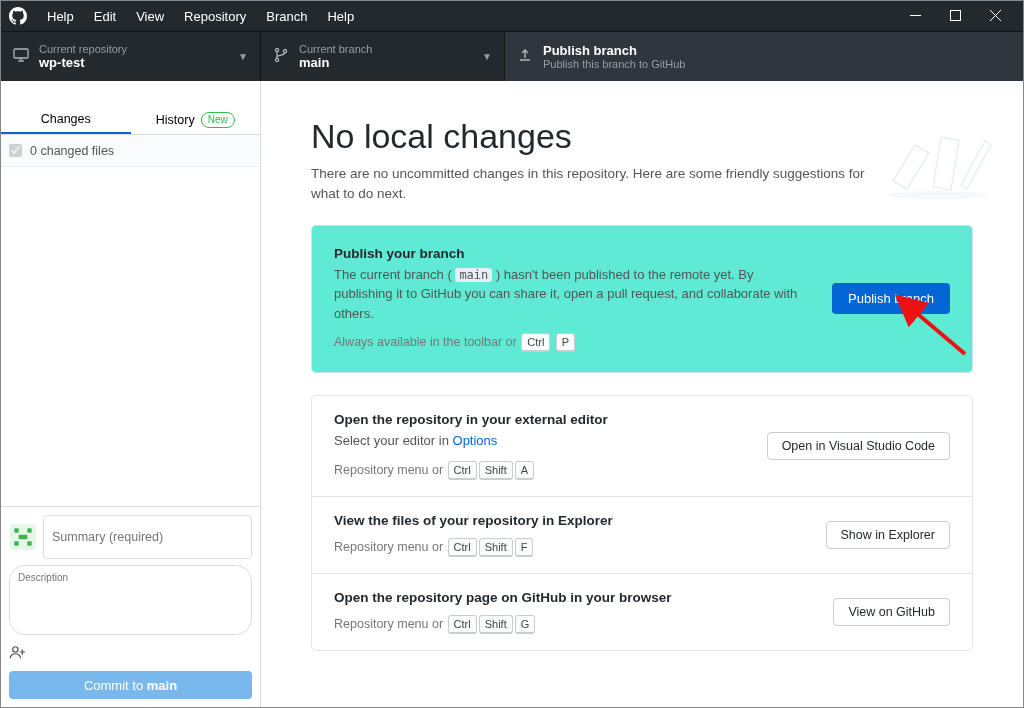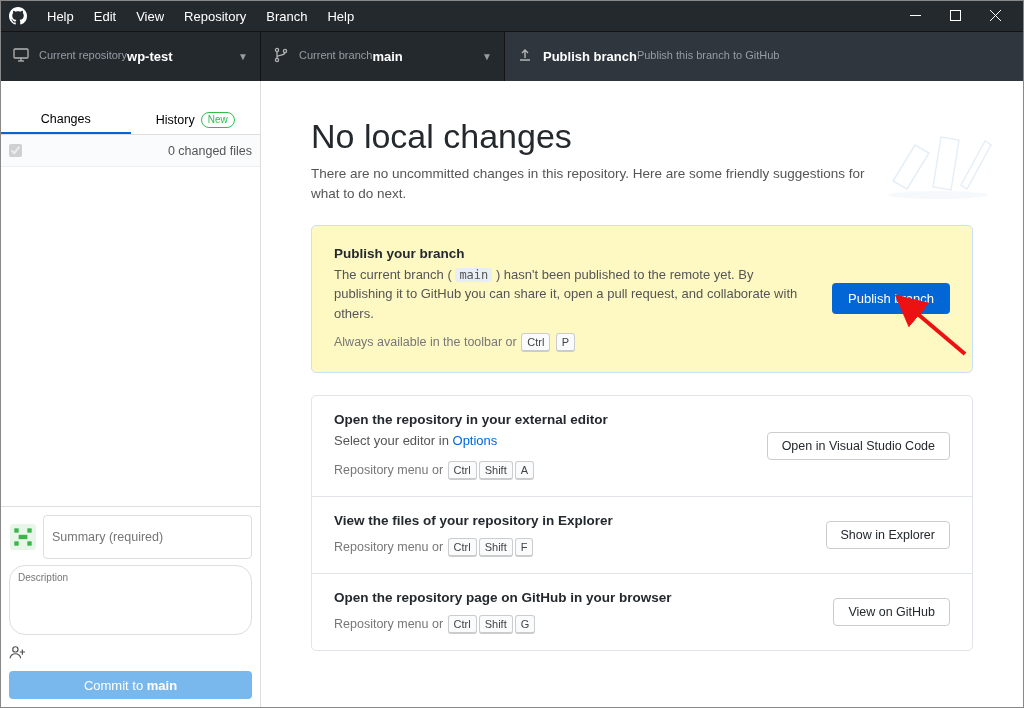--- a/index.html
+++ b/index.html
@@ -8,47 +8,47 @@
 .menubar .logo { margin-right: 10px; display:flex; align-items:center;}
 .menubar .menu-item { padding: 0 10px; cursor: pointer; }
 .menubar .spacer { flex: 1; }
 .menubar .win-btn { width: 40px; text-align: center; cursor: pointer; font-size: 14px; }
 .toolbar { background: #24292e; color: #fff; height: 50px; display: flex; border-top: 1px solid #141414; }
 .toolbar .tb-section { display: flex; align-items: center; padding: 0 12px; border-right: 1px solid #141414; cursor: pointer; position: relative; }
 .tb-section.repo { width: 260px; }
 .tb-section.branch { width: 244px; }
 .tb-section.publish { flex: 1; background: #2f363d; border-right: none; }
 .tb-section .icon { margin-right: 10px; opacity: .85; }
-.tb-section .labels { display: flex; flex-direction: row; }
+.tb-section .labels { display: flex; flex-direction: column; }
 .tb-section .small { font-size: 11px; color: #959da5; }
 .tb-section .big { font-size: 13px; font-weight: 600; }
 .tb-section .caret { position: absolute; right: 12px; color: #959da5; font-size: 10px; }
 .body { flex: 1; display: flex; overflow: hidden; }
 .sidebar { width: 260px; border-right: 1px solid #ddd; display: flex; flex-direction: column; background: #fff; }
 .tabs { display: flex; height: 30px; border-bottom: 1px solid #ddd; font-size: 12.5px; margin-top: 24px; }
 .tabs .tab { flex: 1; display: flex; align-items: center; justify-content: center; cursor: pointer; gap: 6px; }
 .tabs .tab.active { border-bottom: 2px solid #0366d6; color: #000; }
 .tabs .badge { border: 1px solid #2cbe4e; color: #2cbe4e; border-radius: 8px; font-size: 10px; padding: 0 6px; line-height: 14px; }
 .changes-header { height: 32px; display: flex; align-items: center; padding: 0 8px; border-bottom: 1px solid #eee; font-size: 12.5px; background: #fafbfc; }
 .changes-header input[type=checkbox] { margin-right: 8px; }
-.changes-header .count { flex: 1; text-align: right; color: #555; }
+.changes-header .count { flex: 1; text-align: left; color: #555; }
 .sidebar .filler { flex: 1; }
 .commit-area { border-top: 1px solid #ddd; padding: 8px; }
 .summary-row { display: flex; gap: 6px; margin-bottom: 6px; align-items: center; }
 .avatar { width: 28px; height: 28px; display:flex; align-items:center; justify-content:center;}
 .summary-row input { flex: 1; height: 44px; border: 1px solid #ddd; border-radius: 4px; padding: 0 8px; font-size: 12.5px; }
 .commit-area textarea { width: 100%; height: 70px; border: 1px solid #ddd; border-radius: 16px; padding: 6px 8px; font-size: 10px; resize: none; color:#555;}
 .co-author { margin: 6px 0 8px 0; color: #555; }
 .commit-btn { width: 100%; height: 28px; border: none; border-radius: 4px; background: #79b8ec; color: #fff; font-size: 13px; cursor: pointer; }
 .commit-btn b { font-weight: 700; }
 .main { flex: 1; overflow-y: auto; padding: 36px 50px 20px 50px; position: relative; }
 .main h1 { font-weight: 300; font-size: 34px; color: #24292e; margin-bottom: 8px; }
 .main .subtitle { font-size: 13.5px; color: #555; max-width: 560px; line-height: 1.5; }
 .card { border: 1px solid #d9e7f5; border-radius: 5px; padding: 20px 22px; margin-top: 20px; display: flex; align-items: center; gap: 20px; }
-.card.blue { background: #fef9c3; border-color:#c8e1ff;}
+.card.blue { background: #5eead4; border-color:#c8e1ff;}
 .card .left { flex: 1; }
 .card .card-title { font-size: 13.5px; font-weight: 600; color: #24292e; margin-bottom: 4px; }
 .card .card-desc { font-size: 13px; color: #555; line-height: 1.5; }
 .card .card-desc .mono { font-family: ui-monospace, SFMono-Regular, Consolas, monospace; background: #e7eef6; padding: 0 4px; border-radius: 3px; font-size:12px;}
 .card a { color: #0366d6; text-decoration: none; }
 .card .shortcut-row { font-size: 12.5px; color: #777; margin-top: 10px; }
 .kbd { display: inline-block; border: 1px solid #ccc; border-bottom-width: 2px; border-radius: 3px; padding: 0 5px; font-size: 11px; background: #fafbfc; color: #444; line-height: 16px; margin: 0 1px; }
 .btn-primary { background: #0366d6; color: #fff; border: none; border-radius: 4px; padding: 8px 16px; font-size: 13px; cursor: pointer; white-space: nowrap; }
 .btn-outline { background: #fff; color: #24292e; border: 1px solid #ccc; border-radius: 4px; padding: 6px 14px; font-size: 12.5px; cursor: pointer; white-space: nowrap; }
 .sub-cards .card { border-color: #e1e4e8; padding: 16px 22px; margin-top: 0; }

